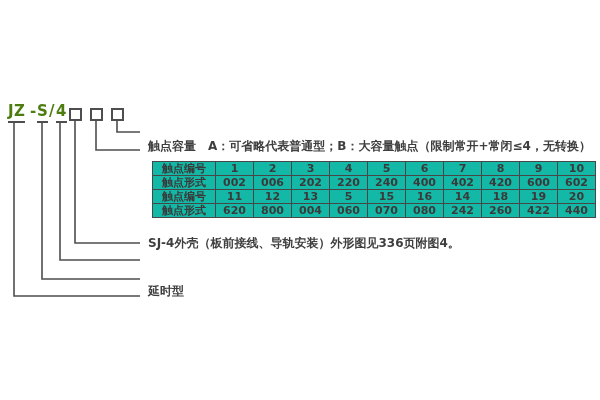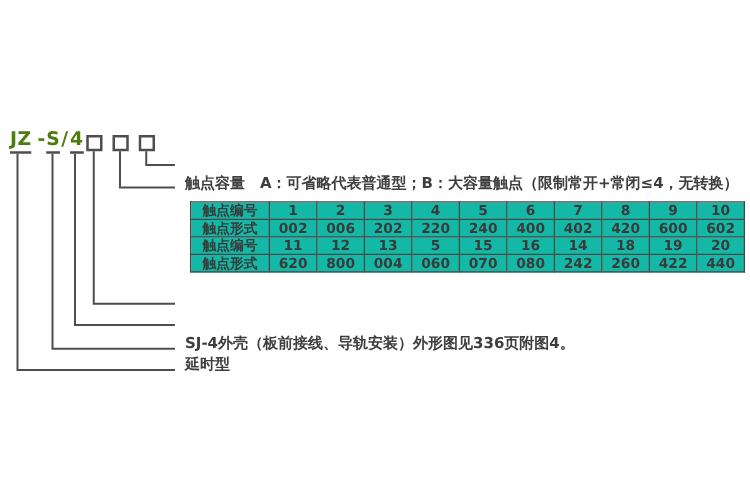--- a/index.html
+++ b/index.html
@@ -97,21 +97,21 @@
   <svg id="connectors" viewBox="0 0 600 400" xmlns="http://www.w3.org/2000/svg">
     <polyline points="14,123 14,296 140,296"></polyline>
     <polyline points="42,123 42,279 140,279"></polyline>
     <polyline points="60,123 60,260 140,260"></polyline>
     <polyline points="75,121 75,243 140,243"></polyline>
     <polyline points="96,121 96,150 140,150"></polyline>
     <polyline points="117,121 117,132 140,132"></polyline>
   </svg>
 
   <div class="callout" style="top:139px;">触点容量　A：可省略代表普通型；B：大容量触点（限制常开+常闭≤4，无转换）</div>
-  <div class="callout" style="top:267px;">SJ-4外壳（板前接线、导轨安装）外形图见336页附图4。</div>
+  <div class="callout" style="top:236px;">SJ-4外壳（板前接线、导轨安装）外形图见336页附图4。</div>
   <div class="callout" style="top:272px;margin-top:12px;">延时型</div>
 
   <table id="contact-table">
     <tbody>
       <tr>
         <th>触点编号</th>
         <td>1</td>
         <td>2</td>
         <td>3</td>
         <td>4</td>

